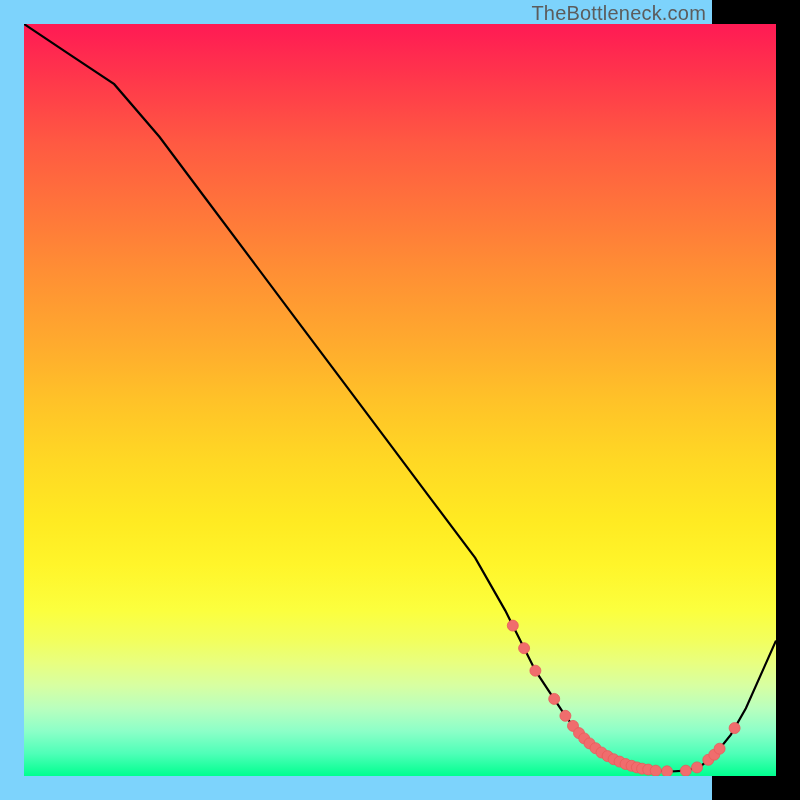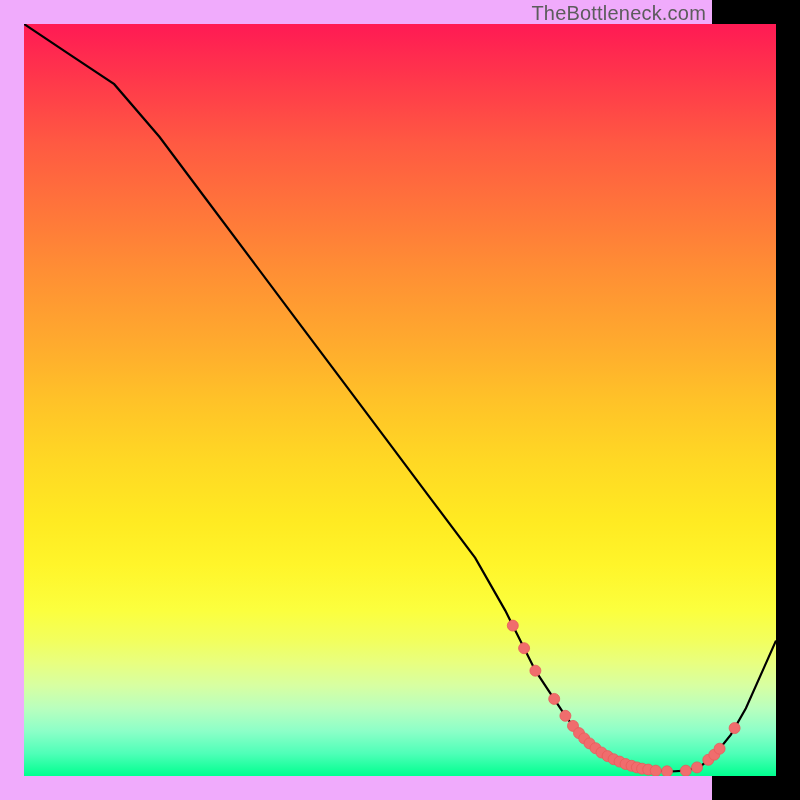--- a/index.html
+++ b/index.html
@@ -7,21 +7,21 @@
     padding: 0;
     width: 800px;
     height: 800px;
     background: #000;
     overflow: hidden;
     font-family: Arial, sans-serif;
   }
   .outer {
     width: 712px;
     height: 800px;
-    background: #f0abfc;
+    background: #7dd3fc;
     position: relative;
   }
   .plot {
     position: absolute;
     left: 24px;
     top: 24px;
     width: 752px;
     height: 752px;
     background: linear-gradient(to bottom,
       #ff1a54 0%,

